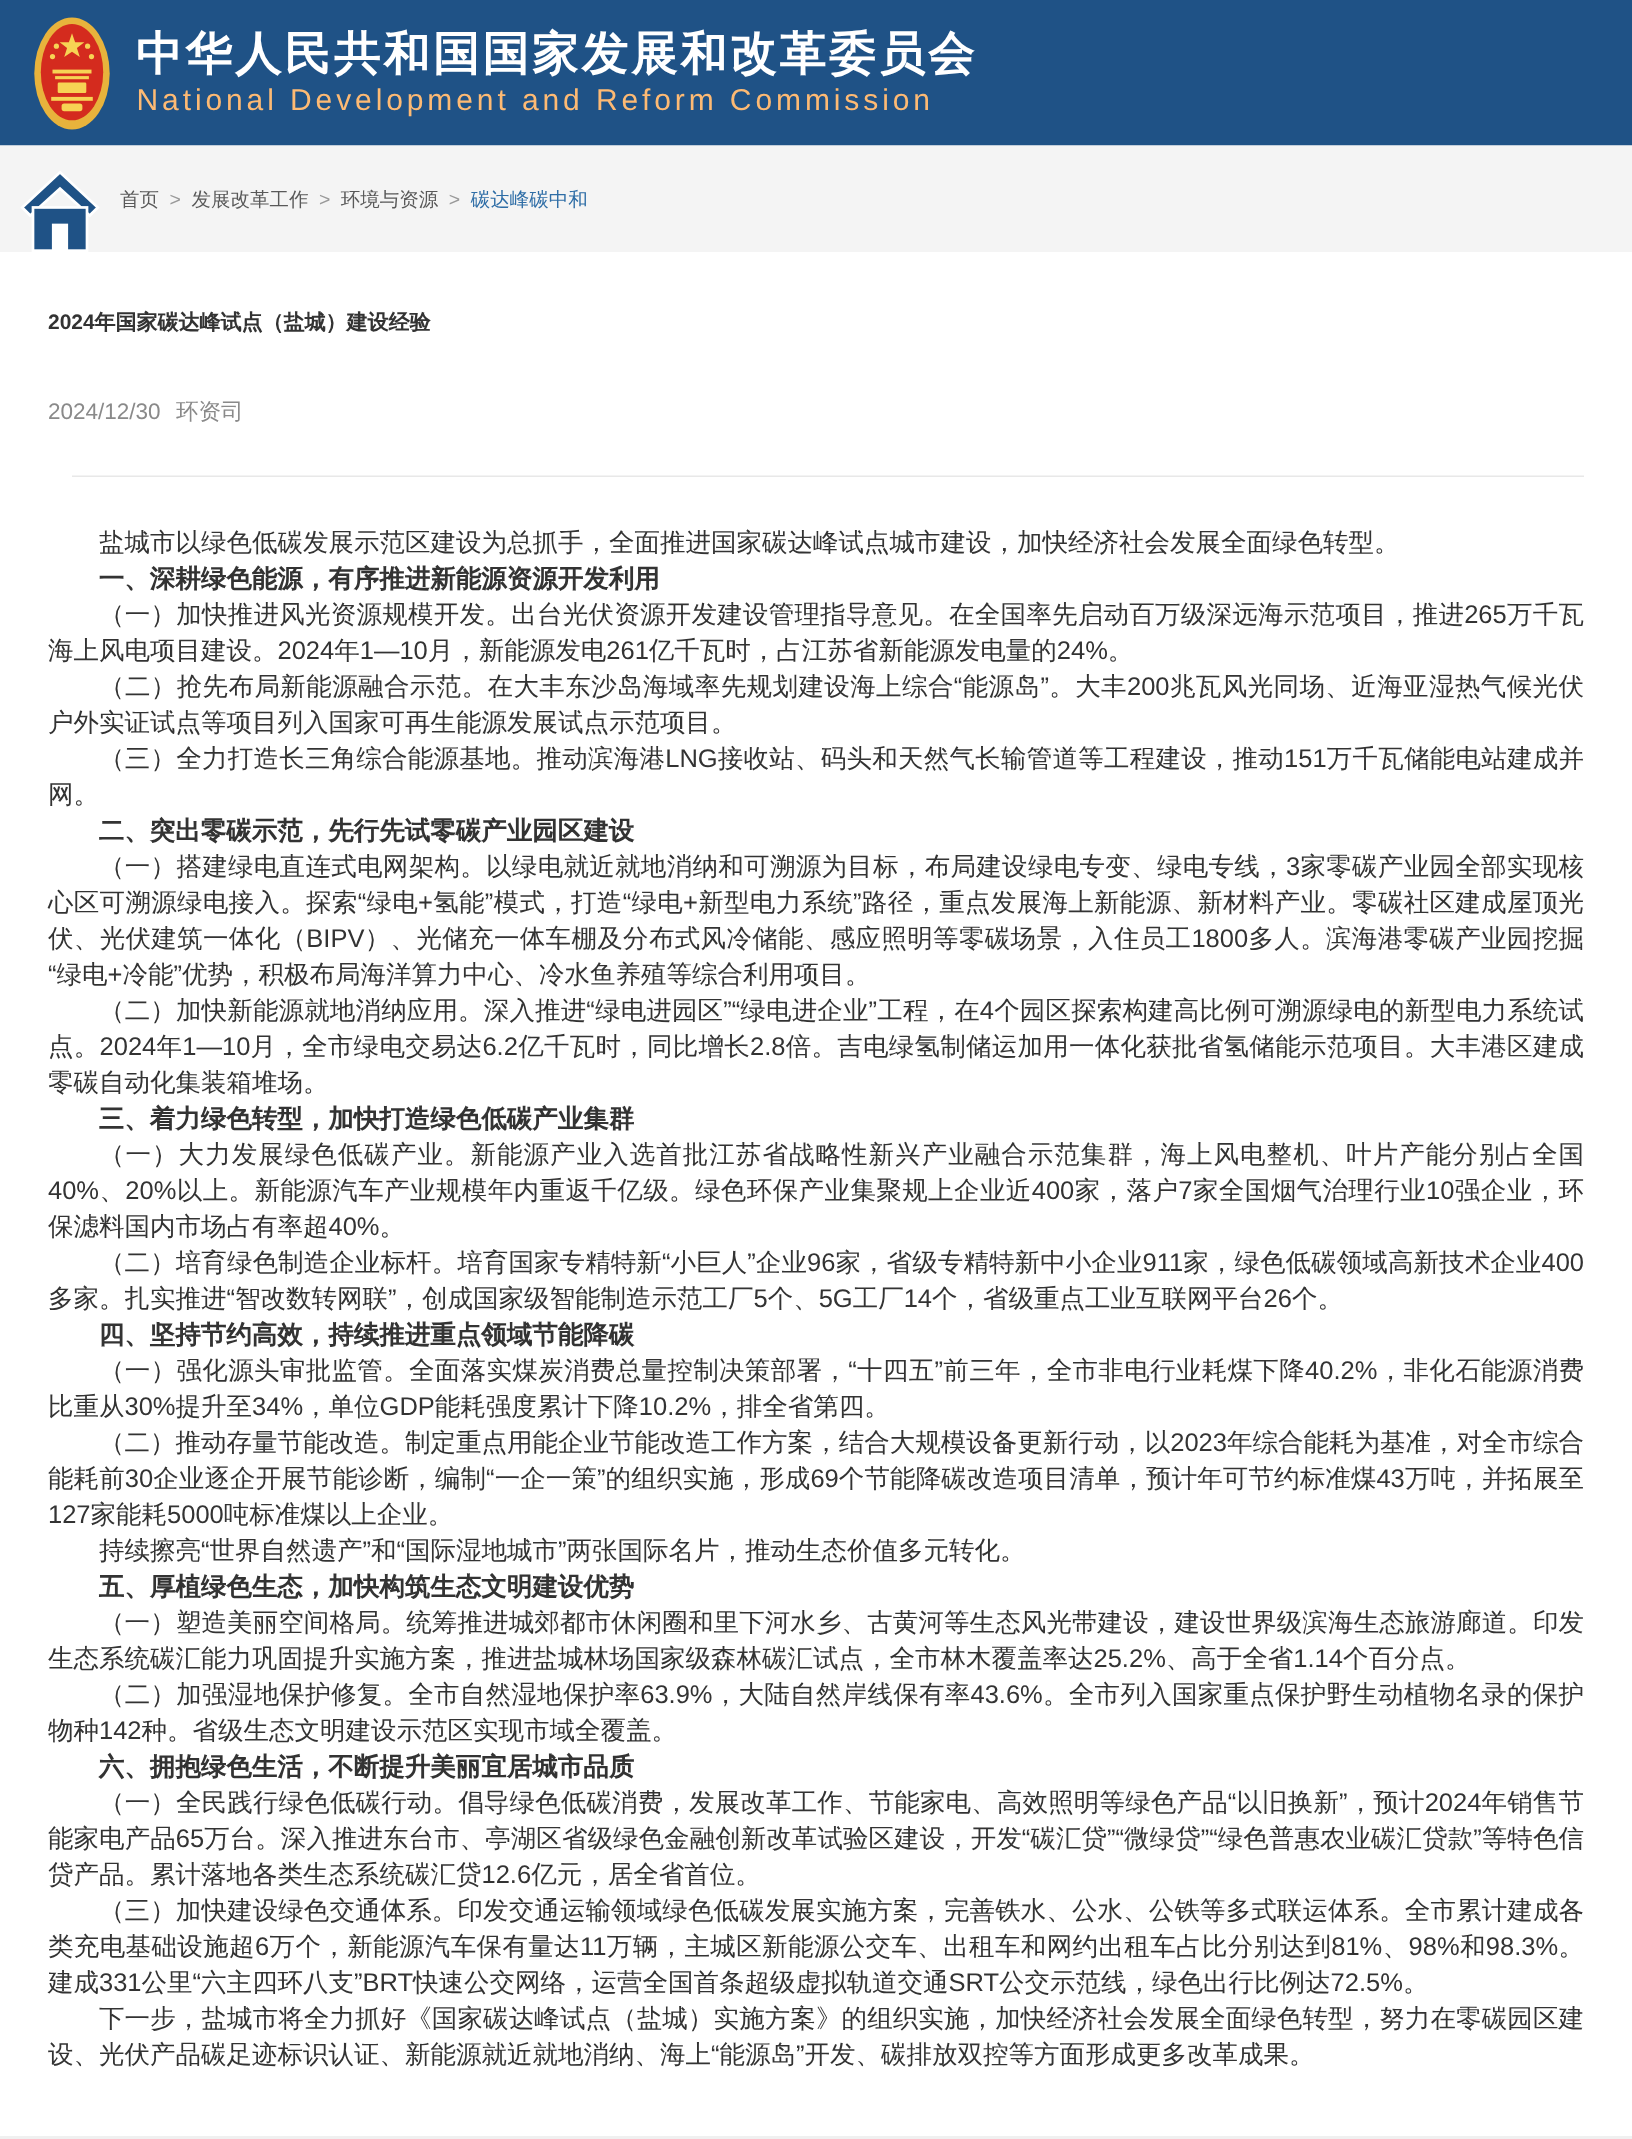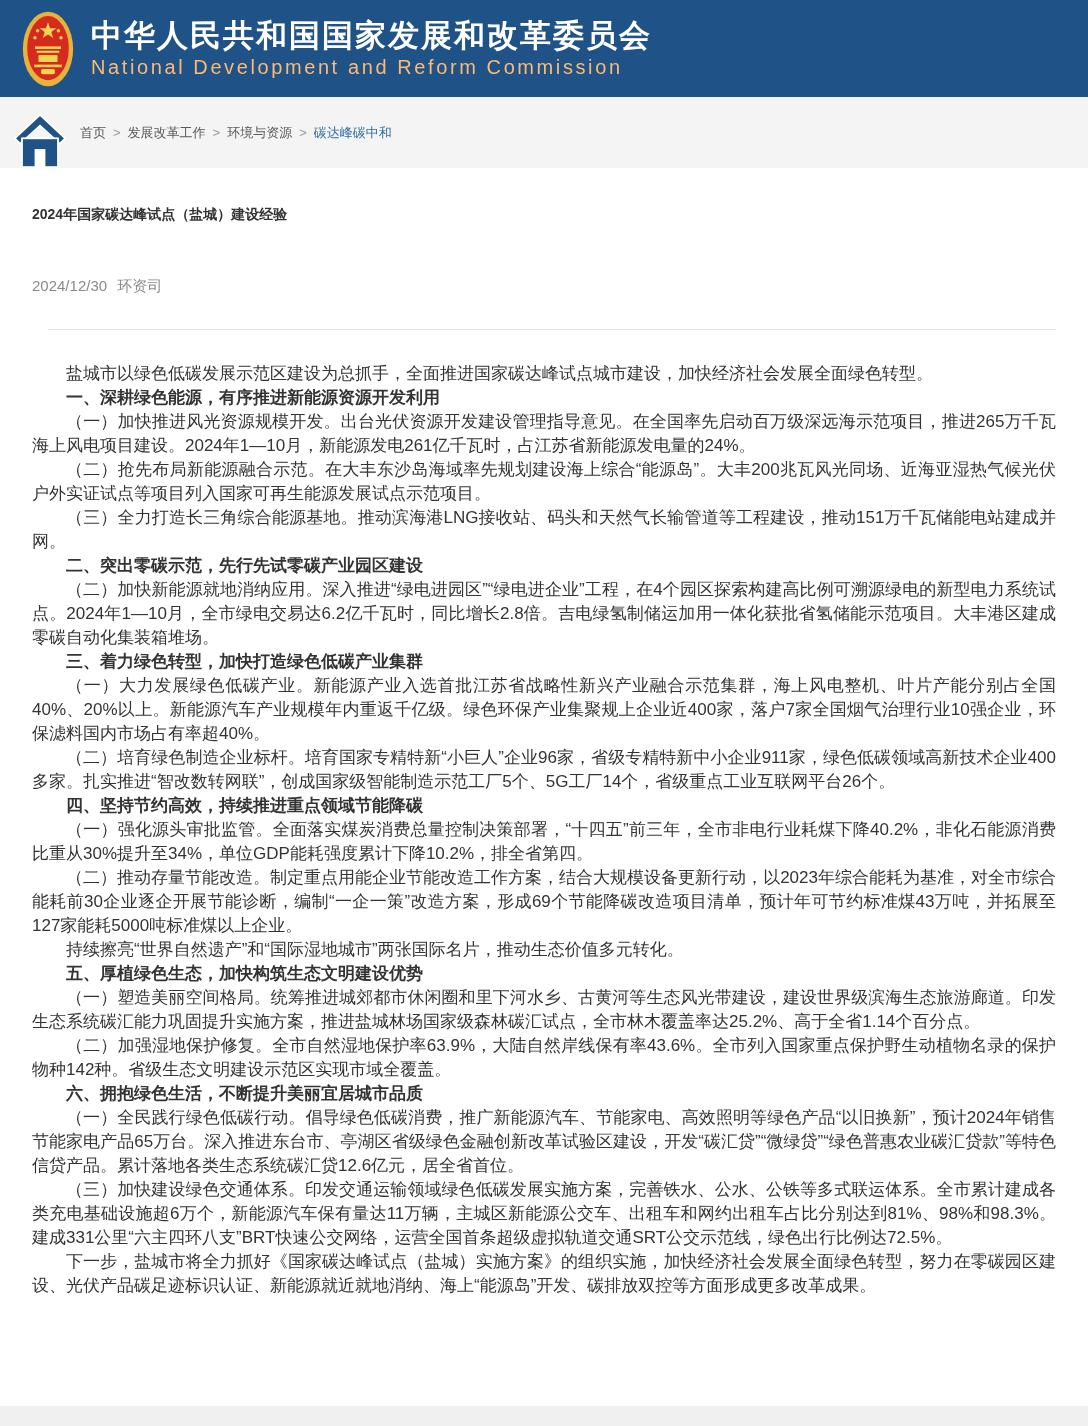--- a/index.html
+++ b/index.html
@@ -25,21 +25,21 @@
   .home-icon { position: absolute; left: 13px; bottom: -1px; width: 54px;
     height: 56px; cursor: pointer; }
   .bc-sep { margin: 0 7px; color: #999; }
   .bc-item { color: #595959; cursor: pointer; }
   .bc-item.active { color: #2e6da6; }
 
   
   .article { padding: 37px 32px 42px 32px; flex: 1 0 auto; }
   .article-title { font-size: 14px; font-weight: bold; color: #333;
     margin: 0; line-height: 1.3; }
-  .article-meta { color: #8a8a8a; font-size: 15px; margin-top: 54px; }
+  .article-meta { color: #8a8a8a; font-size: 15px; margin-top: 42px; }
   .article-meta .meta-dept { margin-left: 6px; }
   .divider { border: none; border-top: 1px solid #e8e8e8; margin: 33px 0 32px 16px; }
   .article-body { }
   .para { font-size: 17px; color: #333; line-height: 24px;
     text-align: justify; text-indent: 2em; margin: 0; }
   .para.heading { font-weight: bold; }
 
   
   .footer-strip { background: #f0f0f0; height: 20px; flex: 0 0 auto; }
 </style>
@@ -85,33 +85,34 @@
       <span class="meta-dept">环资司</span>
     </div>
     <hr class="divider">
     <div id="article-body" class="article-body">
         <p class="para">盐城市以绿色低碳发展示范区建设为总抓手，全面推进国家碳达峰试点城市建设，加快经济社会发展全面绿色转型。</p>
         <p class="para heading">一、深耕绿色能源，有序推进新能源资源开发利用</p>
         <p class="para">（一）加快推进风光资源规模开发。出台光伏资源开发建设管理指导意见。在全国率先启动百万级深远海示范项目，推进265万千瓦海上风电项目建设。2024年1—10月，新能源发电261亿千瓦时，占江苏省新能源发电量的24%。</p>
         <p class="para">（二）抢先布局新能源融合示范。在大丰东沙岛海域率先规划建设海上综合“能源岛”。大丰200兆瓦风光同场、近海亚湿热气候光伏户外实证试点等项目列入国家可再生能源发展试点示范项目。</p>
         <p class="para">（三）全力打造长三角综合能源基地。推动滨海港LNG接收站、码头和天然气长输管道等工程建设，推动151万千瓦储能电站建成并网。</p>
         <p class="para heading">二、突出零碳示范，先行先试零碳产业园区建设</p>
+        <p class="para">（一）搭建绿电直连式电网架构。以绿电就近就地消纳和可溯源为目标，布局建设绿电专变、绿电专线，3家零碳产业园全部实现核心区可溯源绿电接入。探索“绿电+氢能”模式，打造“绿电+新型电力系统”路径，重点发展海上新能源、新材料产业。零碳社区建成屋顶光伏、光伏建筑一体化（BIPV）、光储充一体车棚及分布式风冷储能、感应照明等零碳场景，入住员工1800多人。滨海港零碳产业园挖掘“绿电+冷能”优势，积极布局海洋算力中心、冷水鱼养殖等综合利用项目。</p>
         <p class="para">（二）加快新能源就地消纳应用。深入推进“绿电进园区”“绿电进企业”工程，在4个园区探索构建高比例可溯源绿电的新型电力系统试点。2024年1—10月，全市绿电交易达6.2亿千瓦时，同比增长2.8倍。吉电绿氢制储运加用一体化获批省氢储能示范项目。大丰港区建成零碳自动化集装箱堆场。</p>
         <p class="para heading">三、着力绿色转型，加快打造绿色低碳产业集群</p>
         <p class="para">（一）大力发展绿色低碳产业。新能源产业入选首批江苏省战略性新兴产业融合示范集群，海上风电整机、叶片产能分别占全国40%、20%以上。新能源汽车产业规模年内重返千亿级。绿色环保产业集聚规上企业近400家，落户7家全国烟气治理行业10强企业，环保滤料国内市场占有率超40%。</p>
         <p class="para">（二）培育绿色制造企业标杆。培育国家专精特新“小巨人”企业96家，省级专精特新中小企业911家，绿色低碳领域高新技术企业400多家。扎实推进“智改数转网联”，创成国家级智能制造示范工厂5个、5G工厂14个，省级重点工业互联网平台26个。</p>
         <p class="para heading">四、坚持节约高效，持续推进重点领域节能降碳</p>
         <p class="para">（一）强化源头审批监管。全面落实煤炭消费总量控制决策部署，“十四五”前三年，全市非电行业耗煤下降40.2%，非化石能源消费比重从30%提升至34%，单位GDP能耗强度累计下降10.2%，排全省第四。</p>
-        <p class="para">（二）推动存量节能改造。制定重点用能企业节能改造工作方案，结合大规模设备更新行动，以2023年综合能耗为基准，对全市综合能耗前30企业逐企开展节能诊断，编制“一企一策”改造方案，形成69个节能降碳改造项目清单，预计年可节约标准煤43万吨，并拓展至127家能耗5000吨标准煤以上企业。</p>
+        <p class="para">（二）推动存量节能改造。制定重点用能企业节能改造工作方案，结合大规模设备更新行动，以2023年综合能耗为基准，对全市综合能耗前30企业逐企开展节能诊断，编制“一企一策”的组织实施，形成69个节能降碳改造项目清单，预计年可节约标准煤43万吨，并拓展至127家能耗5000吨标准煤以上企业。</p>
         <p class="para">持续擦亮“世界自然遗产”和“国际湿地城市”两张国际名片，推动生态价值多元转化。</p>
         <p class="para heading">五、厚植绿色生态，加快构筑生态文明建设优势</p>
         <p class="para">（一）塑造美丽空间格局。统筹推进城郊都市休闲圈和里下河水乡、古黄河等生态风光带建设，建设世界级滨海生态旅游廊道。印发生态系统碳汇能力巩固提升实施方案，推进盐城林场国家级森林碳汇试点，全市林木覆盖率达25.2%、高于全省1.14个百分点。</p>
         <p class="para">（二）加强湿地保护修复。全市自然湿地保护率63.9%，大陆自然岸线保有率43.6%。全市列入国家重点保护野生动植物名录的保护物种142种。省级生态文明建设示范区实现市域全覆盖。</p>
         <p class="para heading">六、拥抱绿色生活，不断提升美丽宜居城市品质</p>
-        <p class="para">（一）全民践行绿色低碳行动。倡导绿色低碳消费，推广新能源汽车、节能家电、高效照明等绿色产品“以旧换新”，预计2024年销售节能家电产品65万台。深入推进东台市、亭湖区省级绿色金融创新改革试验区建设，开发“碳汇贷”“微绿贷”“绿色普惠农业碳汇贷款”等特色信贷产品。累计落地各类生态系统碳汇贷12.6亿元，居全省首位。</p>
+        <p class="para">（一）全民践行绿色低碳行动。倡导绿色低碳消费，发展改革工作、节能家电、高效照明等绿色产品“以旧换新”，预计2024年销售节能家电产品65万台。深入推进东台市、亭湖区省级绿色金融创新改革试验区建设，开发“碳汇贷”“微绿贷”“绿色普惠农业碳汇贷款”等特色信贷产品。累计落地各类生态系统碳汇贷12.6亿元，居全省首位。</p>
         <p class="para">（三）加快建设绿色交通体系。印发交通运输领域绿色低碳发展实施方案，完善铁水、公水、公铁等多式联运体系。全市累计建成各类充电基础设施超6万个，新能源汽车保有量达11万辆，主城区新能源公交车、出租车和网约出租车占比分别达到81%、98%和98.3%。建成331公里“六主四环八支”BRT快速公交网络，运营全国首条超级虚拟轨道交通SRT公交示范线，绿色出行比例达72.5%。</p>
         <p class="para">下一步，盐城市将全力抓好《国家碳达峰试点（盐城）实施方案》的组织实施，加快经济社会发展全面绿色转型，努力在零碳园区建设、光伏产品碳足迹标识认证、新能源就近就地消纳、海上“能源岛”开发、碳排放双控等方面形成更多改革成果。</p>
       </div>
   </main>
 
   <footer class="footer-strip"></footer>
 
 </div>
 
 </body></html>

